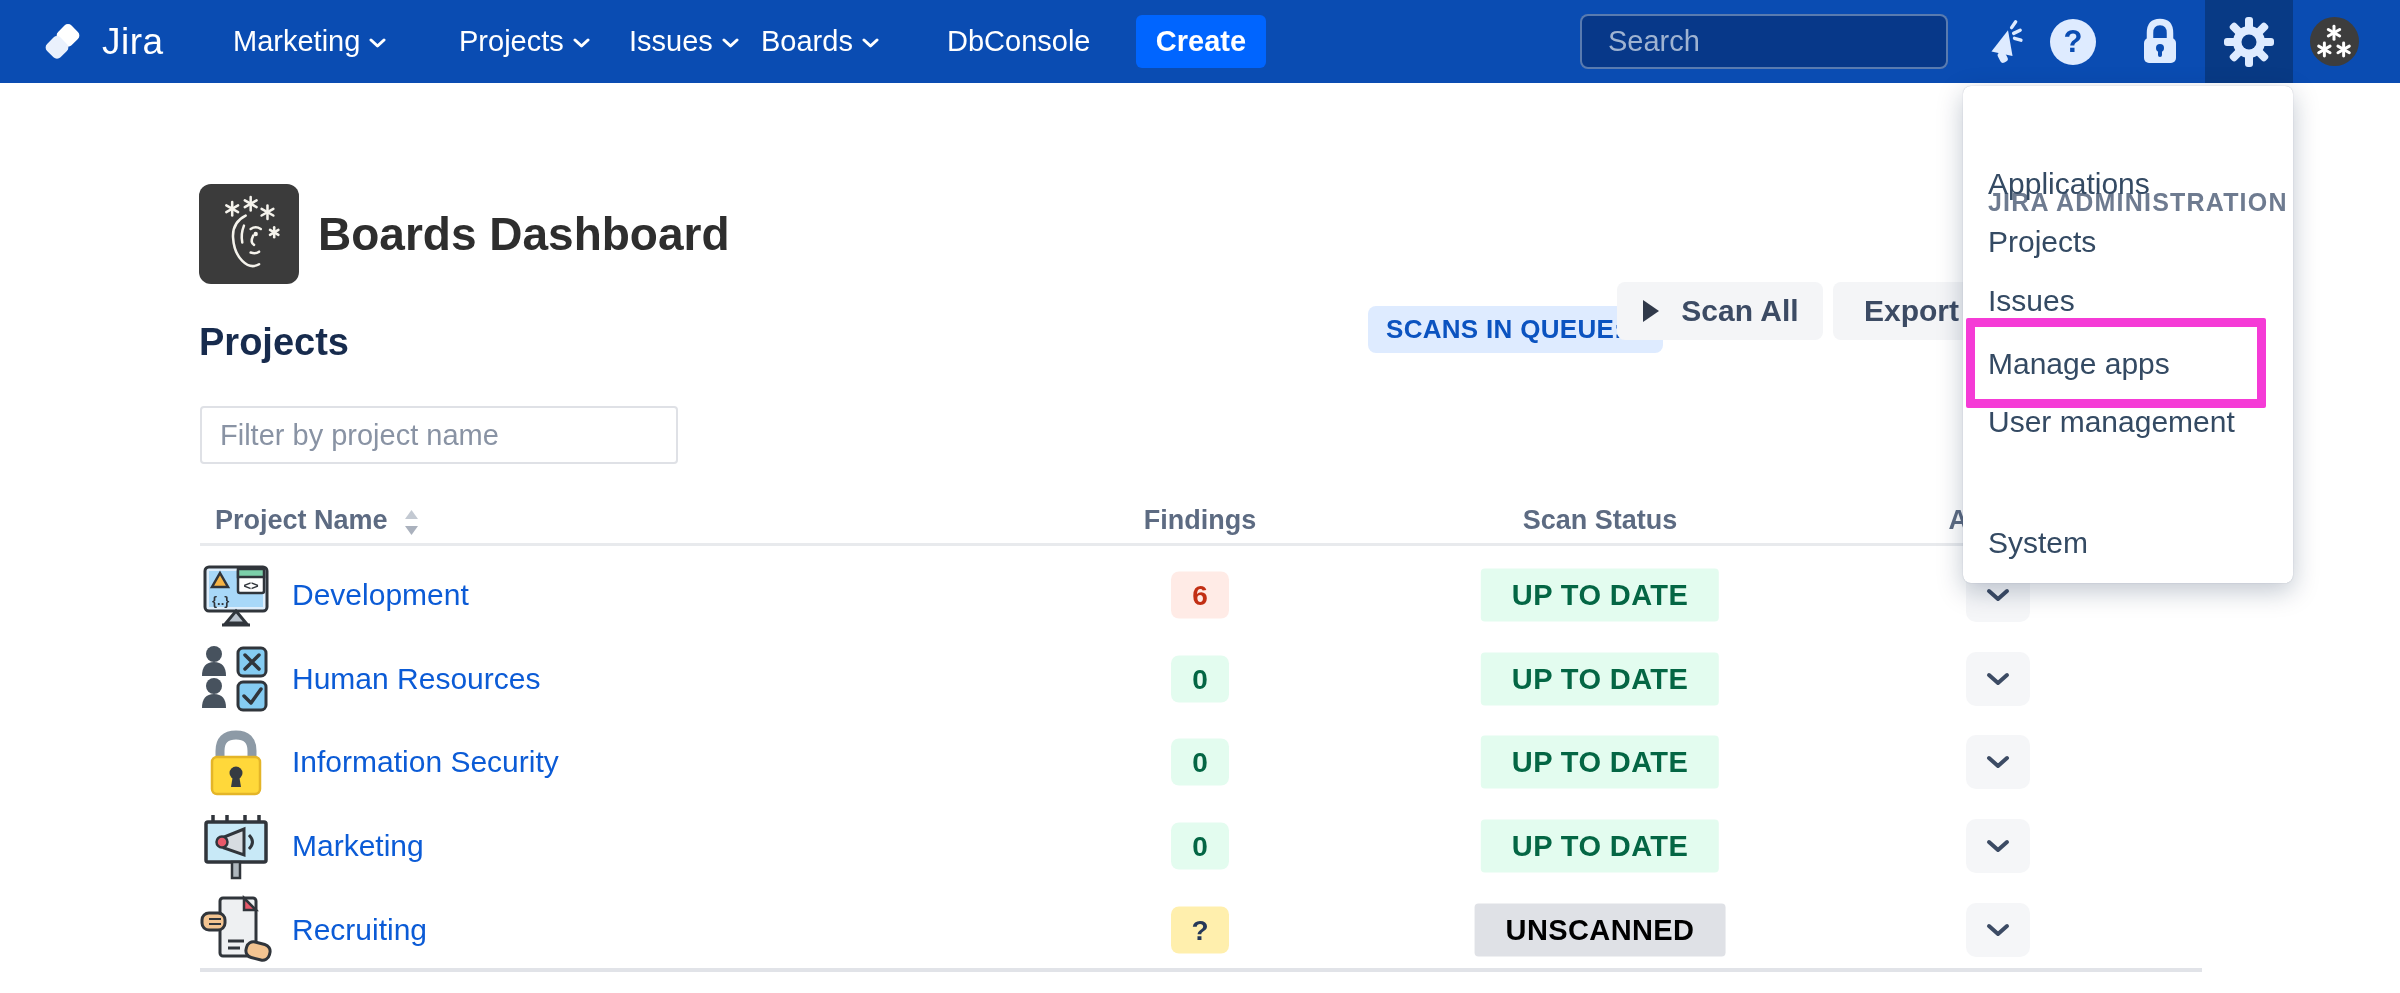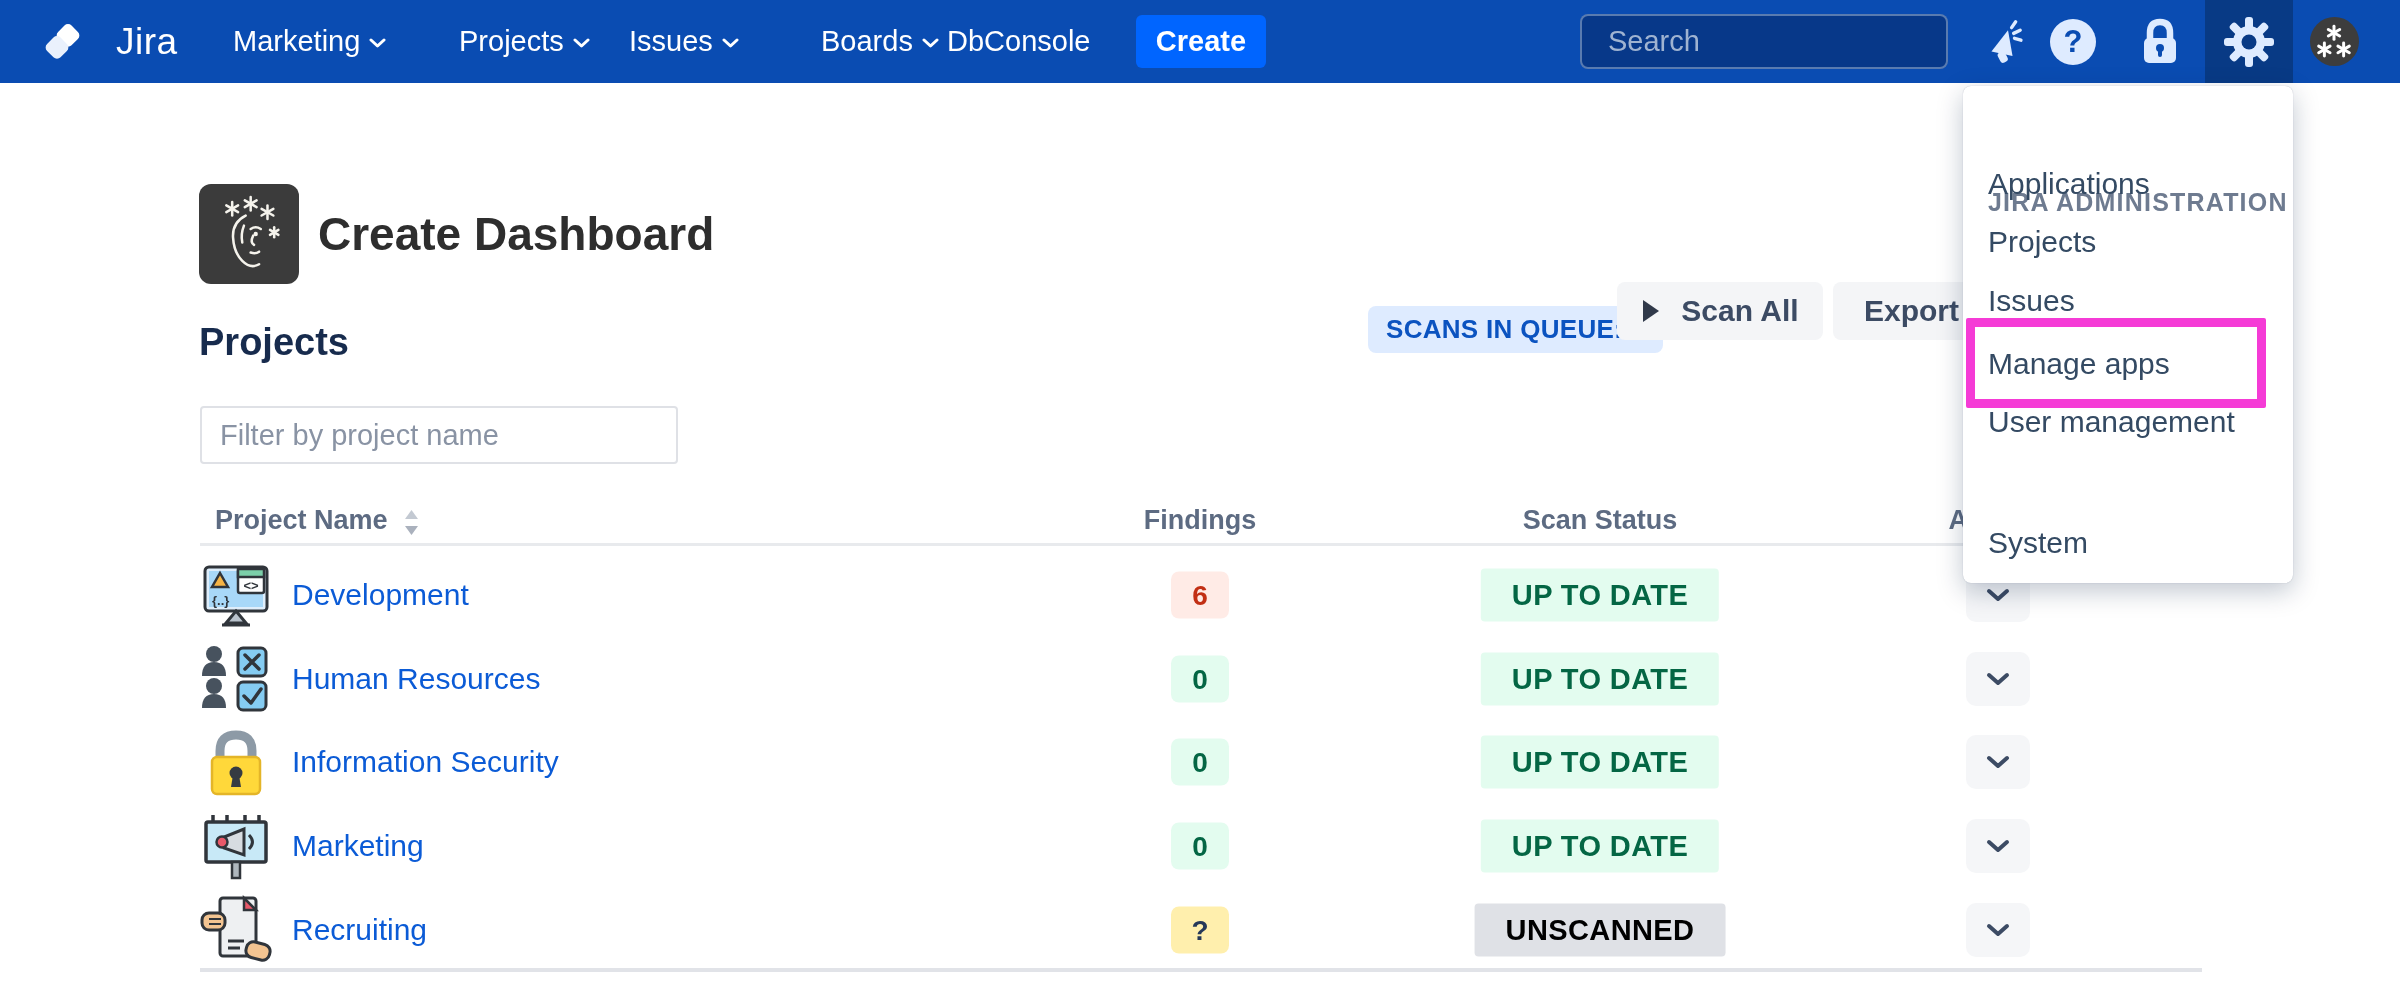--- a/index.html
+++ b/index.html
@@ -4,21 +4,21 @@
 <style>
   * { margin:0; padding:0; box-sizing:border-box; }
   html,body { width:2400px; height:993px; background:#fff; overflow:hidden;
               font-family:"Liberation Sans", sans-serif; }
   .abs { position:absolute; }
 
   
   #navbar { position:absolute; left:0; top:0; width:2400px; height:83px;
             background:#0a4cb2; }
   .nav-logo { position:absolute; left:44px; top:0; height:83px; display:flex;
-              align-items:center; gap:26px; cursor:pointer; }
+              align-items:center; gap:12px; cursor:pointer; }
   .nav-logo-text { color:#fff; font-size:37px; font-weight:500; letter-spacing:.5px; }
   .nav-menu { position:absolute; top:0; height:83px; display:flex; align-items:center;
               gap:9px; color:#fff; font-size:29px; font-weight:500; cursor:pointer; }
   .nav-caret { margin-top:4px; }
   #create-btn { position:absolute; left:1136px; top:15px; width:130px; height:53px;
                 background:#0065ff; border:none; border-radius:6px; color:#fff;
                 font-size:29px; font-weight:700; font-family:inherit; cursor:pointer; }
   #search-wrap { position:absolute; left:1580px; top:14px; width:368px; height:55px;
                  background:rgba(3,20,60,.35); border:2px solid rgba(159,179,209,.55);
                  border-radius:8px; display:flex; align-items:center; padding:0 14px; }
@@ -129,21 +129,21 @@
     <svg class="nav-caret" width="17" height="11" viewBox="0 0 17 11">
         <polyline points="2,2 8.5,8 15,2" fill="none" stroke="#fff" stroke-width="3" stroke-linecap="round" stroke-linejoin="round"></polyline>
       </svg>
   </div>
   <div class="nav-menu" style="left:629px;">
     <span>Issues</span>
     <svg class="nav-caret" width="17" height="11" viewBox="0 0 17 11">
         <polyline points="2,2 8.5,8 15,2" fill="none" stroke="#fff" stroke-width="3" stroke-linecap="round" stroke-linejoin="round"></polyline>
       </svg>
   </div>
-  <div class="nav-menu" style="left:821px;">
+  <div class="nav-menu" style="left:761px;">
     <span>Boards</span>
     <svg class="nav-caret" width="17" height="11" viewBox="0 0 17 11">
         <polyline points="2,2 8.5,8 15,2" fill="none" stroke="#fff" stroke-width="3" stroke-linecap="round" stroke-linejoin="round"></polyline>
       </svg>
   </div>
   <div class="nav-menu" style="left:947px;">
     <span>DbConsole</span>
   </div>
 
   <button id="create-btn">Create</button>
@@ -242,21 +242,21 @@
         </g>
       <path d="M46 28 Q30 36 31 54 Q32 72 42 82 Q52 92 62 86"></path>
       <path d="M44 40 Q40 50 42 60"></path>
       <path d="M52 44 Q58 40 64 44"></path>
       <path d="M55 52 Q51 60 56 63"></path>
       <path d="M52 72 Q58 74 62 71"></path>
     </g>
     <circle cx="58" cy="50" r="2.6" fill="#f5f3ec"></circle>
   </svg>
 </div>
-<div id="page-title">Create Dashboard</div>
+<div id="page-title">Boards Dashboard</div>
 <div id="section-heading">Projects</div>
 
 <div id="queue-badge">SCANS IN QUEUE: 0</div>
 
 <button id="scan-all-btn" class="gray-btn">
   <svg width="20" height="24" viewBox="0 0 20 24">
       <polygon points="2,1 18,12 2,23" fill="#30394a"></polygon>
     </svg>
   <span>Scan All</span>
 </button>

